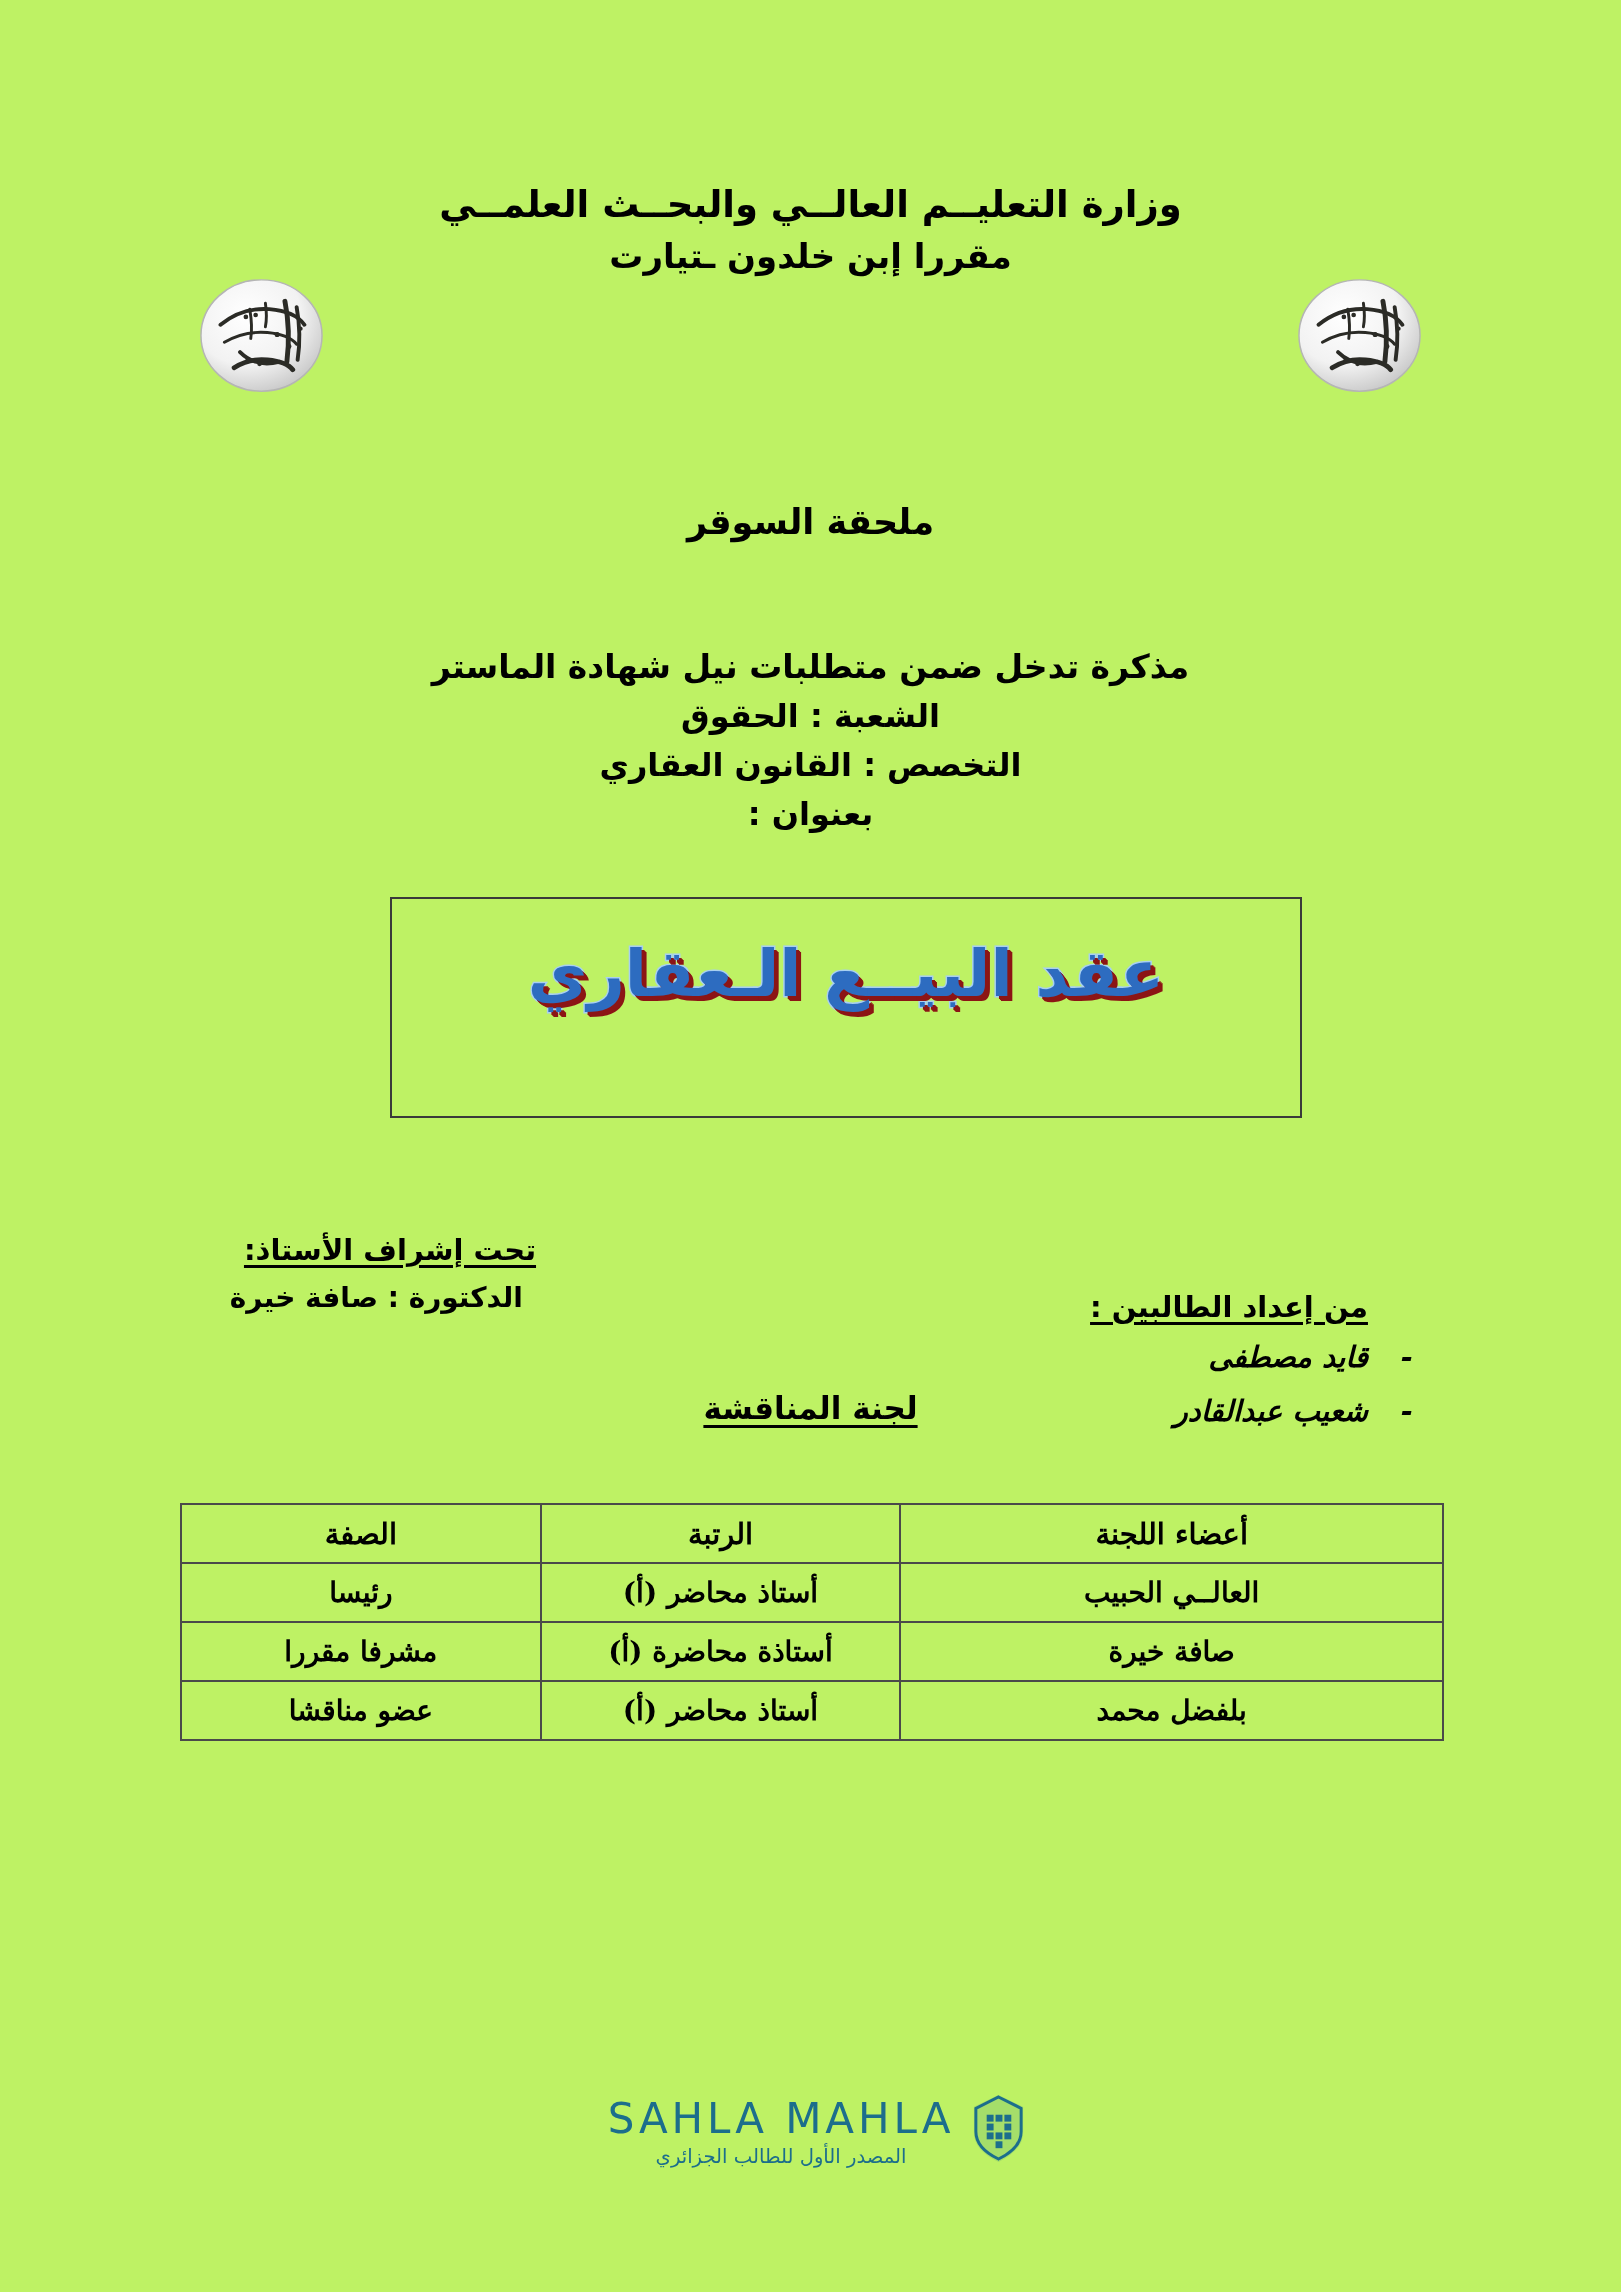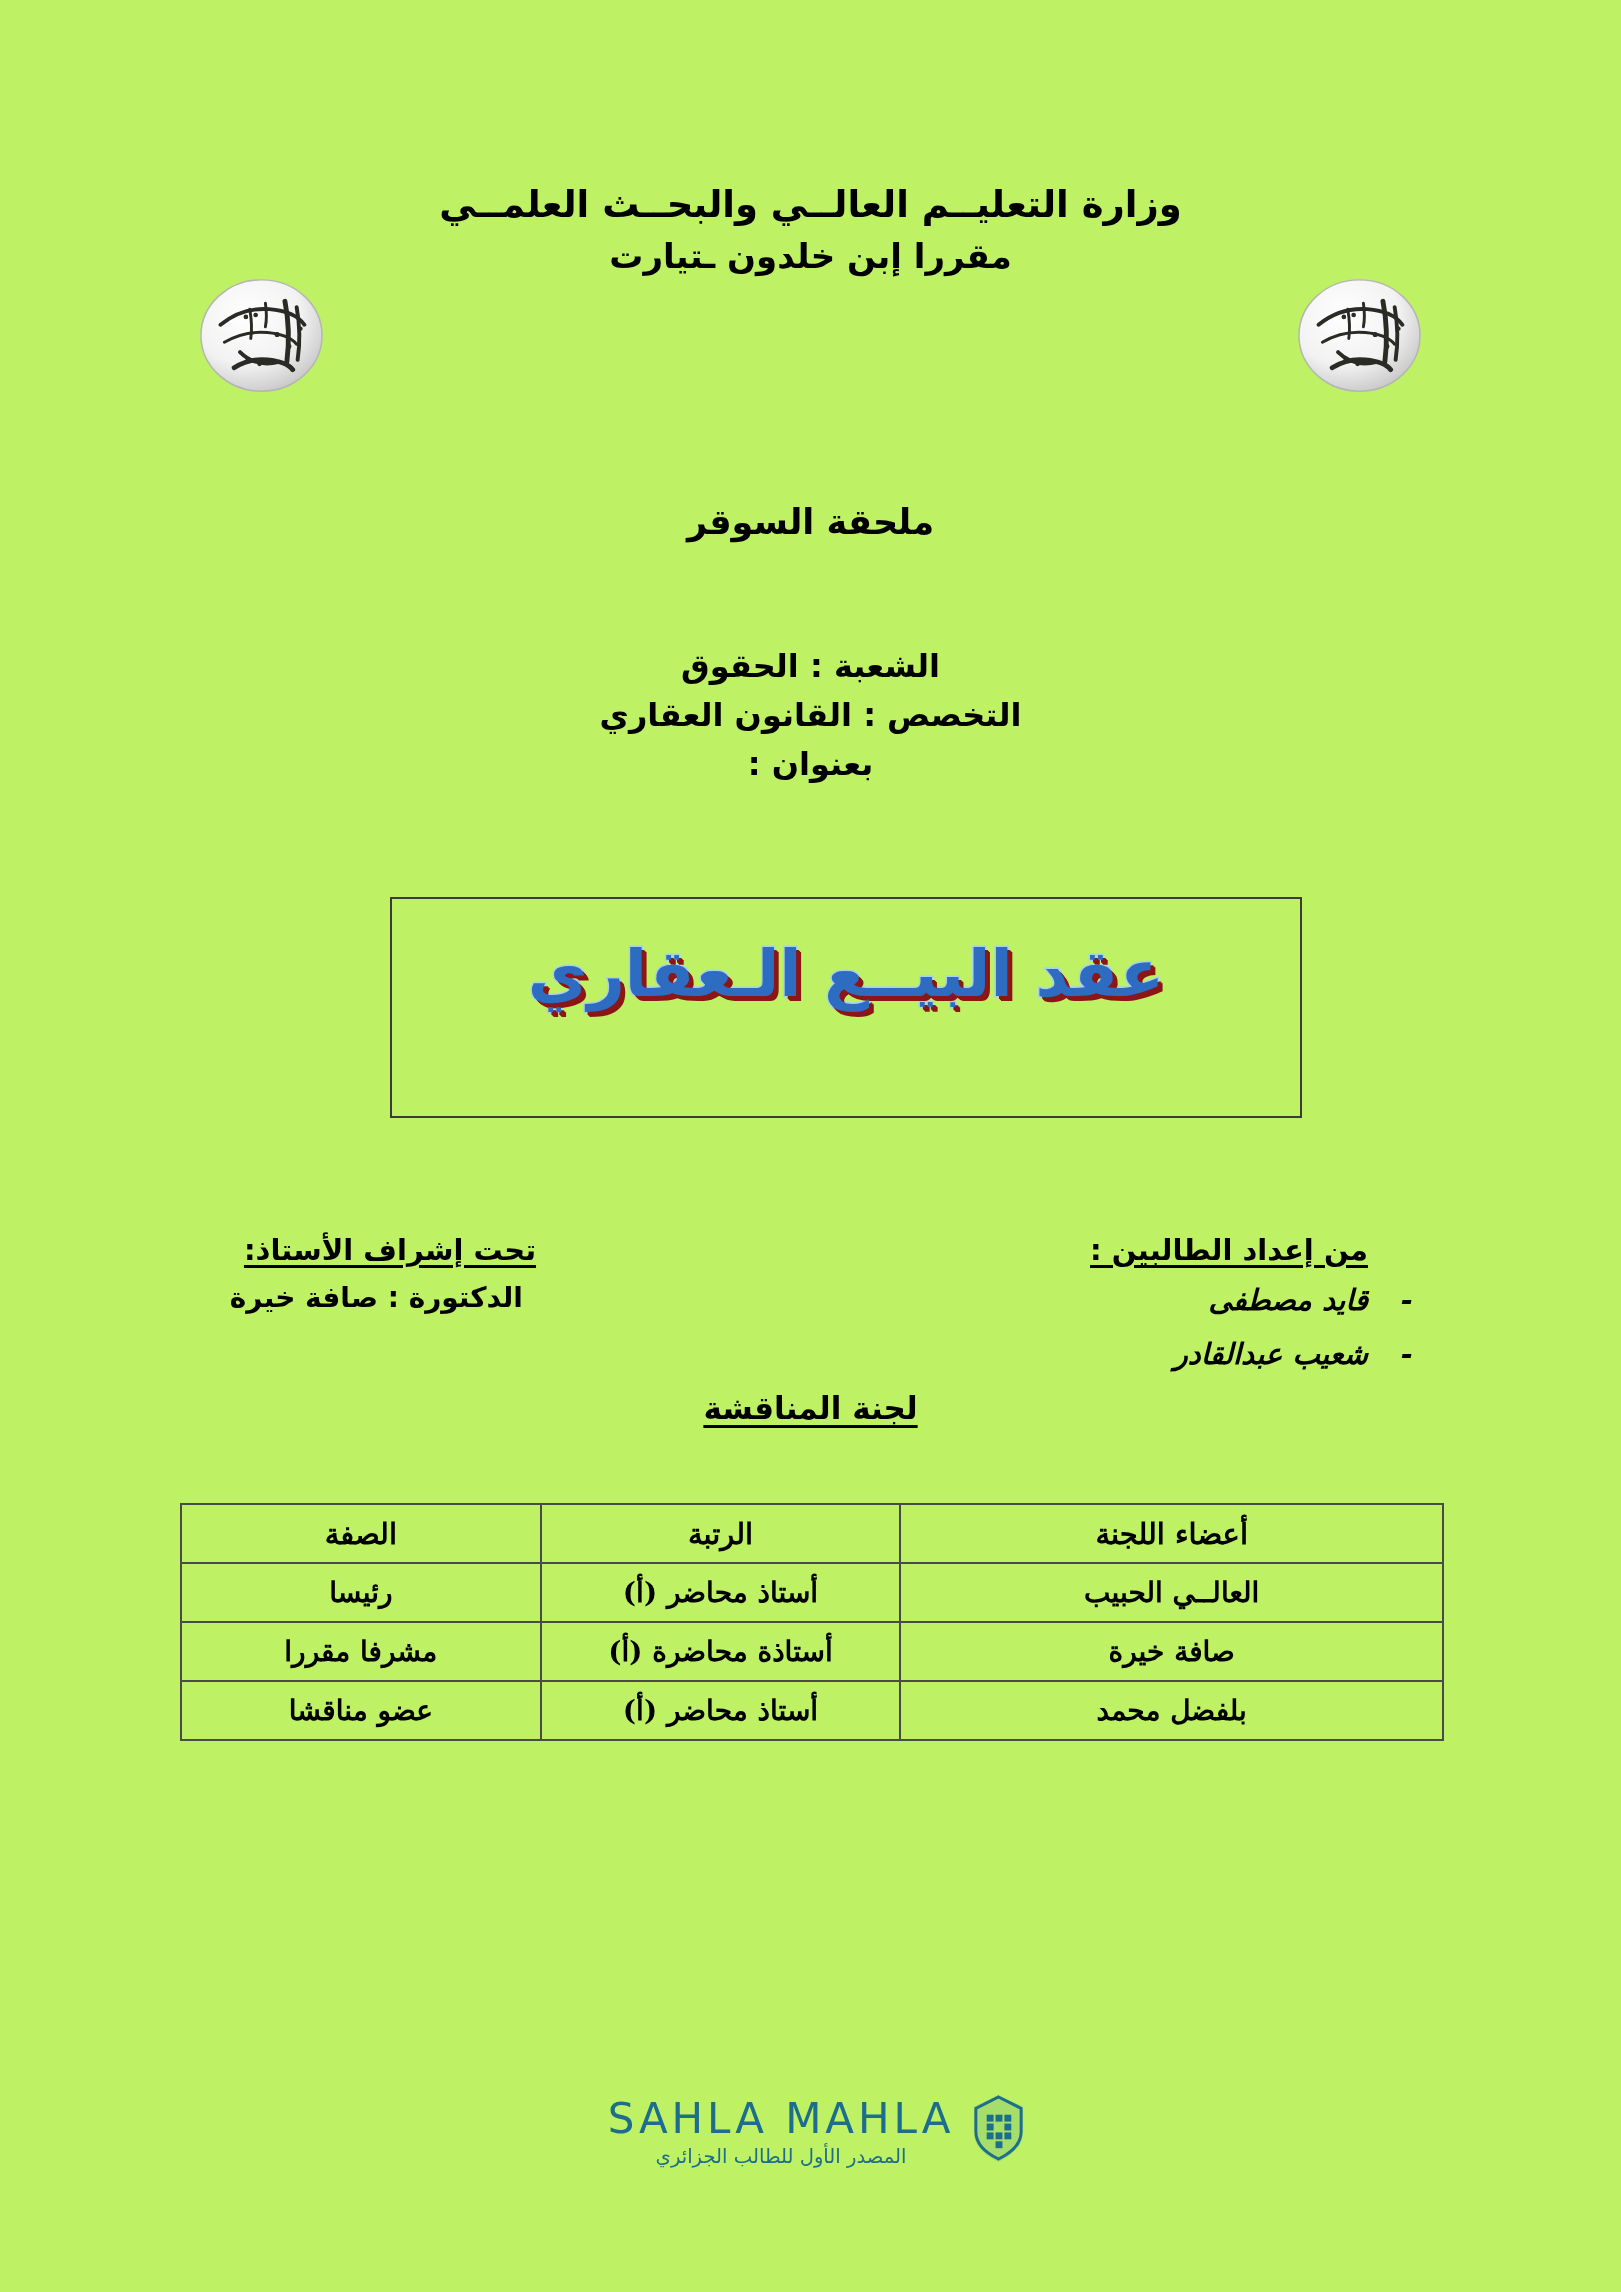--- a/index.html
+++ b/index.html
@@ -112,21 +112,21 @@
     text-shadow:
        3.9px 3.9px 0 #8c1515,
        4.9px 4.9px 0 #8c1515,
        2.9px 2.9px 0 #8c1515;
     white-space: nowrap;
   }
 
   
   .students-block {
     position: absolute;
-    top: 1233px;
+    top: 1290px;
     right: 157px;
     width: 470px;
     text-align: center;
     direction: rtl;
   }
   .supervisor-block {
     position: absolute;
     top: 1233px;
     left: 145px;
     width: 490px;
@@ -310,20 +310,21 @@
         <circle cx="58" cy="88" r="2.4"></circle>
         <circle cx="70" cy="92" r="2.4"></circle>
         <circle cx="112" cy="56" r="2.2"></circle>
       </g>
     </svg>
   </div>
 
   <div class="annex">ملحقة السوقر</div>
 
   <div class="degree-block">
+    <div class="degree-line">مذكرة تدخل ضمن متطلبات نيل شهادة الماستر</div>
     <div class="degree-line label-ar">الشعبة  :  الحقوق</div>
     <div class="degree-line spec">التخصص : القانون العقاري</div>
     <div class="byline">بعنوان :</div>
   </div>
 
   <div class="title-frame">
     <div class="title-text">عقد  البيــع  الـعقاري</div>
   </div>
 
   <div class="students-block">

